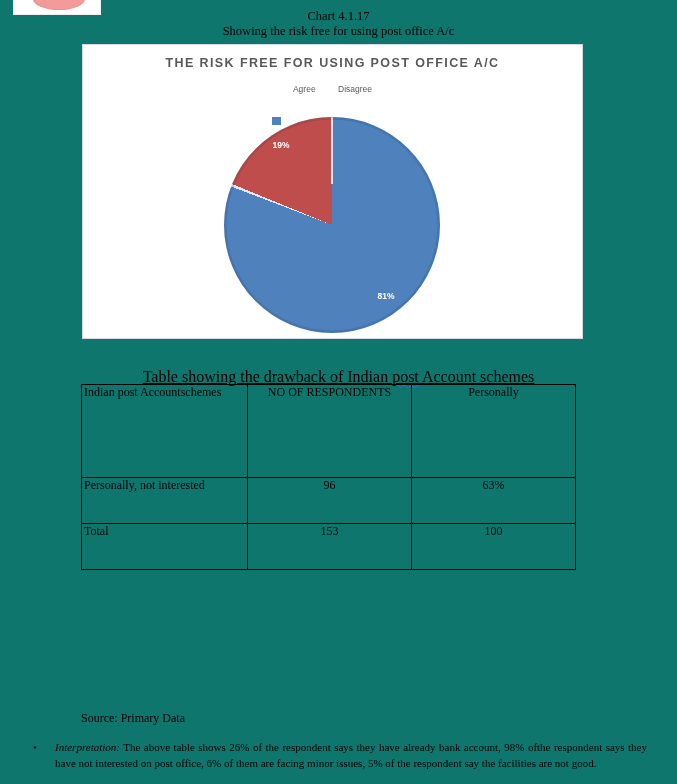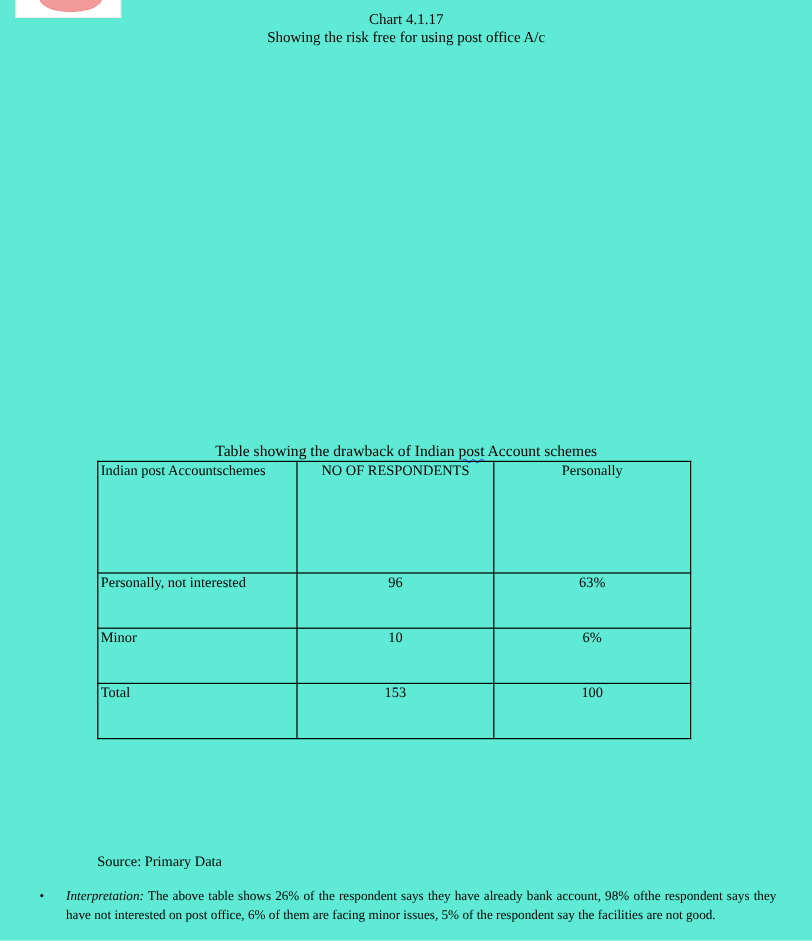--- a/index.html
+++ b/index.html
@@ -1,18 +1,18 @@
 <!DOCTYPE html>
 <html><head>
 <meta charset="utf-8">
 <style>
   * { margin:0; padding:0; box-sizing:border-box; }
   html,body { background:#ffffff; }
   .page {
-    position:relative; width:677px; height:784px; background:#5eead4;
+    position:relative; width:677px; height:784px; background:#0f766e;
     font-family:"Liberation Serif", serif; color:#000; overflow:hidden;
   }
 
   
   .fragment-box {
     position:absolute; left:13px; top:0; width:88px; height:15px;
     background:#fff; border:1px solid #efefef; border-top:none; overflow:hidden;
   }
   .pink-arc {
     position:absolute; left:19px; top:-12px; width:52px; height:22px;
@@ -51,21 +51,22 @@
     position:absolute; width:26px; text-align:center;
     font-family:"Liberation Sans", sans-serif; font-weight:bold;
     font-size:8.5px; color:#ffffff;
   }
   .pie-label.small { left:44px; top:23px; }
   .pie-label.big   { left:149px; top:174px; }
 
   
   .table-caption {
     position:absolute; left:0; top:368px; width:100%; text-align:center;
-    font-size:13px;
+    font-size:16px;
+    text-decoration:underline;
   }
   .squiggle {
     text-decoration:underline; text-decoration-style:wavy;
     text-decoration-color:#3a66e8; text-decoration-thickness:1px;
     text-underline-offset:2px;
   }
   table.data-table {
     position:absolute; left:81px; top:384px; width:494px;
     border-collapse:collapse; font-size:12px; table-layout:fixed;
   }
@@ -101,41 +102,49 @@
 
   <div class="fragment-box">
     <div class="pink-arc"></div>
   </div>
 
   <div class="doc-headings">
     <div>Chart 4.1.17</div>
     <div>Showing the risk free for using post office A/c</div>
   </div>
 
+  <div class="chart-box">
+    <div class="chart-title" style="color: rgb(89, 89, 89);">THE RISK FREE FOR USING POST OFFICE A/C</div>
+    <div class="chart-legend" style="color: rgb(89, 89, 89);">
+      <span>Agree</span>
+      <span>Disagree</span>
+    </div>
+    <div class="pie-wrap">
+      <div class="pie" id="pie" style="background: conic-gradient(rgb(223, 231, 240) 0deg, rgb(223, 231, 240) 0.7deg, rgb(79, 129, 189) 0.7deg, rgb(79, 129, 189) 290.9deg, rgb(223, 231, 240) 290.9deg, rgb(223, 231, 240) 292.3deg, rgb(191, 77, 76) 292.3deg, rgb(191, 77, 76) 359.3deg, rgb(223, 231, 240) 359.3deg, rgb(223, 231, 240) 360deg);"></div>
+      <div class="stray-marker" id="stray" style="background: rgb(79, 129, 189);"></div>
+      <div class="pie-label small">19%</div>
+      <div class="pie-label big">81%</div>
+    </div>
+  </div>
 
   <div class="table-caption">
     <span>Table showing the drawback of Indian </span><span class="squiggle">post</span><span> Account schemes</span>
   </div>
 
   <table class="data-table">
     <tbody>
       <tr class="header-row">
         <th class="first">Indian post Accountschemes</th>
         <th class="mid">NO OF RESPONDENTS</th>
         <th class="last">Personally</th>
       </tr>
       <tr class="body-row">
         <td class="first">Personally, not interested</td>
         <td class="mid">96</td>
         <td class="last">63%</td>
-      </tr>
-      <tr class="body-row">
-        <td class="first">Minor</td>
-        <td class="mid">10</td>
-        <td class="last">6%</td>
       </tr>
       <tr class="body-row">
         <td class="first">Total</td>
         <td class="mid">153</td>
         <td class="last">100</td>
       </tr>
     </tbody>
   </table>
 
   <div class="source-line">Source: Primary Data</div>

